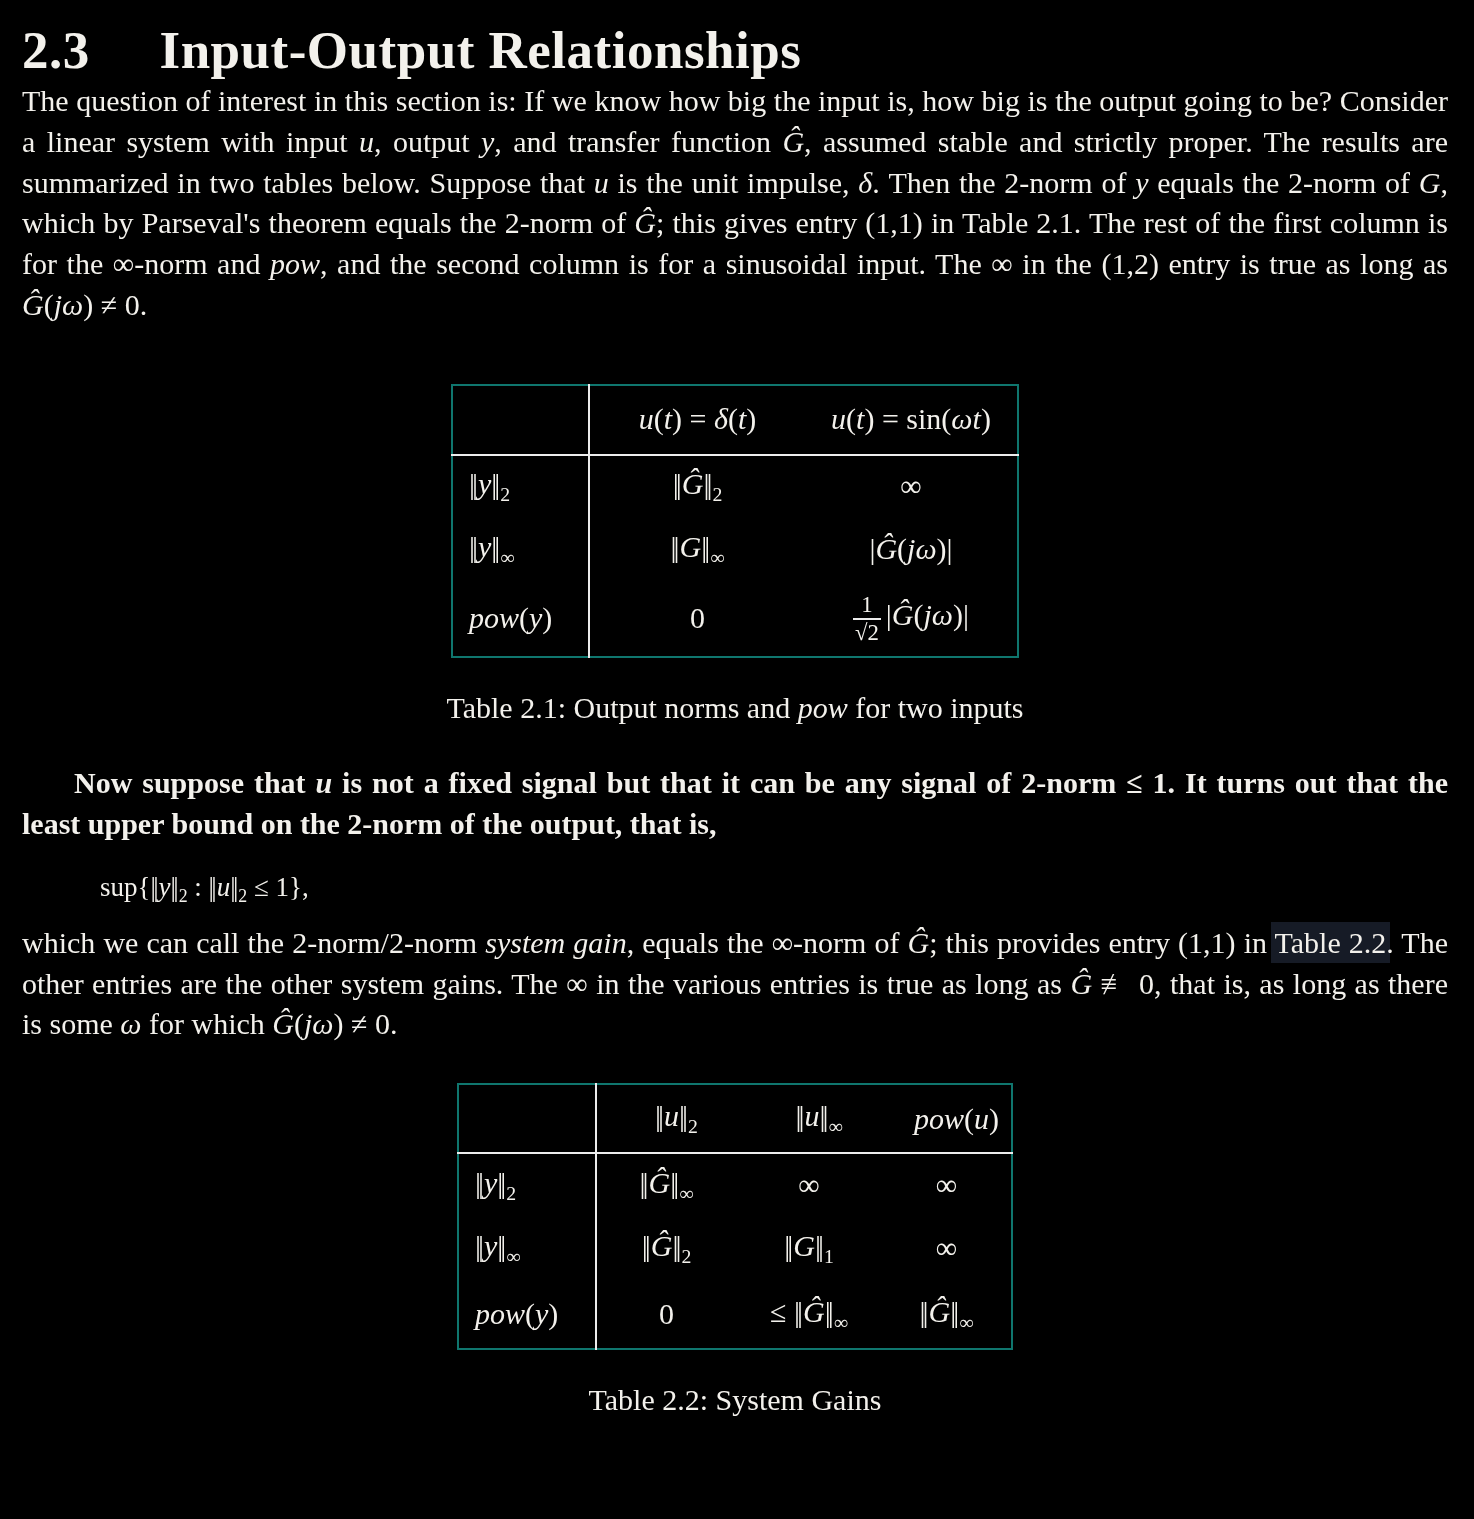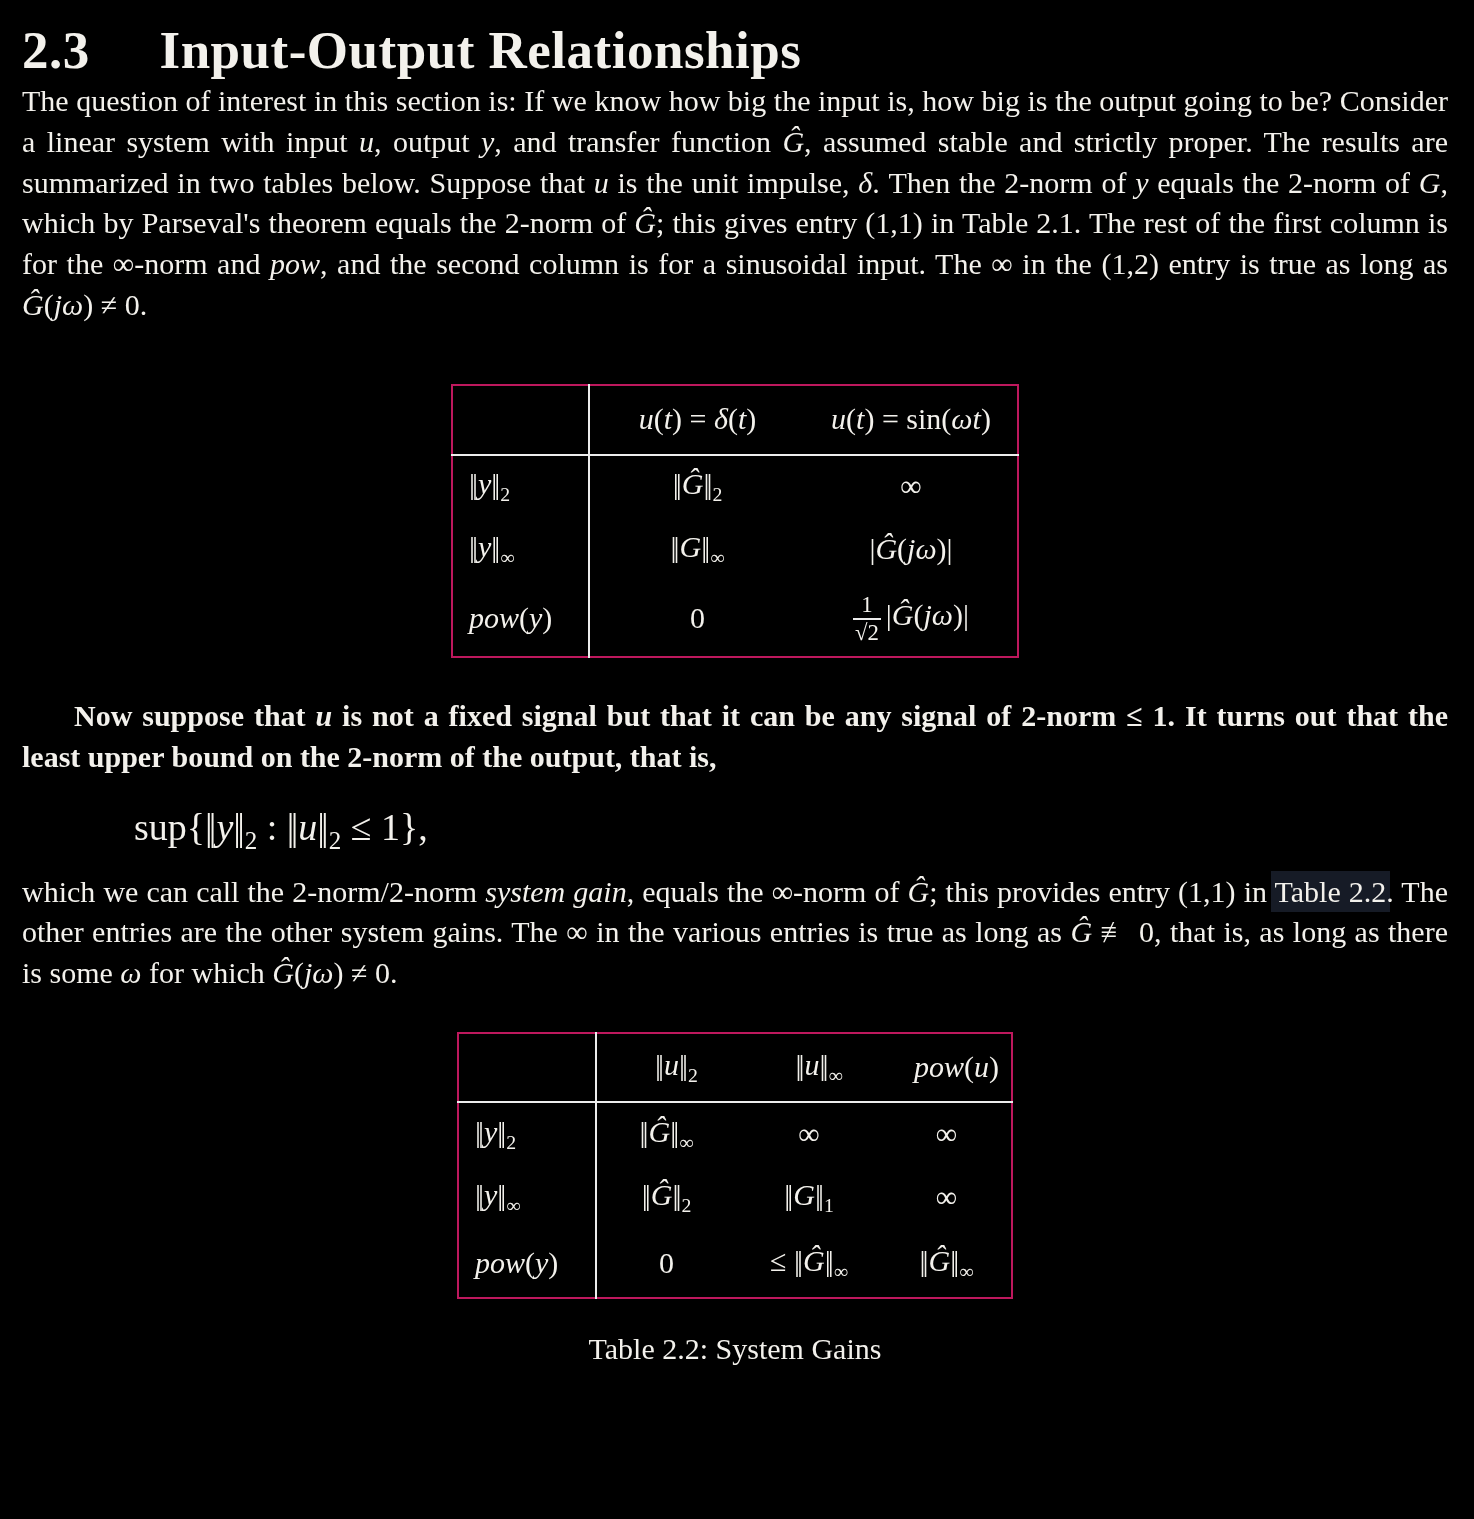--- a/index.html
+++ b/index.html
@@ -24,38 +24,38 @@
     font-size: 30px;
     line-height: 1.36;
     text-align: justify;
     margin: 0;
   }
   .p1 { }
   .p2 { margin-top: 38px; text-indent: 52px; font-weight: bold; }
   .p3 { margin-top: 14px; }
 
   .eq {
-    font-size: 38px;
-    margin: 26px 0 0 112px;
+    font-size: 27px;
+    margin: 26px 0 0 78px;
     line-height: 1.3;
   }
 
   i { font-style: italic; }
   sub { font-size: 0.66em; }
   .dbar { letter-spacing: -0.1em; margin-right: 0.1em; font-style: normal; }
 
   .linkbox {  }
 
   .tablewrap { display: flex; justify-content: center; }
   .tw1 { margin-top: 58px; }
   .tw2 { margin-top: 38px; }
 
   table.mtable {
     border-collapse: collapse;
-    border: 2px solid #be185d;
+    border: 2px solid #0f766e;
     font-size: 30px;
     line-height: 1.15;
   }
   .mtable td { text-align: center; vertical-align: middle; padding: 0 10px; }
   .mtable td.lbl {
     text-align: left;
     padding-left: 16px;
     border-right: 2px solid #ececec;
   }
   .mtable tr.hdr td { border-bottom: 2px solid #ececec; }
@@ -131,20 +131,21 @@
           <span class="frac">
                 <span class="fnum">1</span>
                 <span class="fden"><span>√</span><span class="radicand">2</span></span>
               </span><span>|<i>Ĝ</i>(<i>jω</i>)|</span>
         </td>
       </tr>
     </tbody>
       </table>
   </div>
 
+  <div class="caption cap1">Table 2.1: Output norms and <i>pow</i> for two inputs</div>
 
   <p class="bodytext p2">Now suppose that <i>u</i> is not a fixed signal but that it can be any signal of 2-norm ≤ 1. It turns out that the least upper bound on the 2-norm of the output, that is,</p>
 
   <div class="eq">sup{<span class="dbar">||</span><i>y</i><span class="dbar">||</span><sub>2</sub> : <span class="dbar">||</span><i>u</i><span class="dbar">||</span><sub>2</sub> ≤ 1},</div>
 
   <p class="bodytext p3">which we can call the 2-norm/2-norm <i>system gain</i>, equals the ∞-norm of <i>Ĝ</i>; this provides entry (1,1) in <span class="linkbox" style="background: rgb(22, 27, 38); box-shadow: rgb(22, 27, 38) 0px 0px 0px 4px;">Table 2.2</span>. The other entries are the other system gains. The ∞ in the various entries is true as long as <i>Ĝ</i> ≢ 0, that is, as long as there is some <i>ω</i> for which <i>Ĝ</i>(<i>jω</i>) ≠ 0.</p>
 
   <div class="tablewrap tw2">
     <table class="mtable t2">
       <colgroup>

